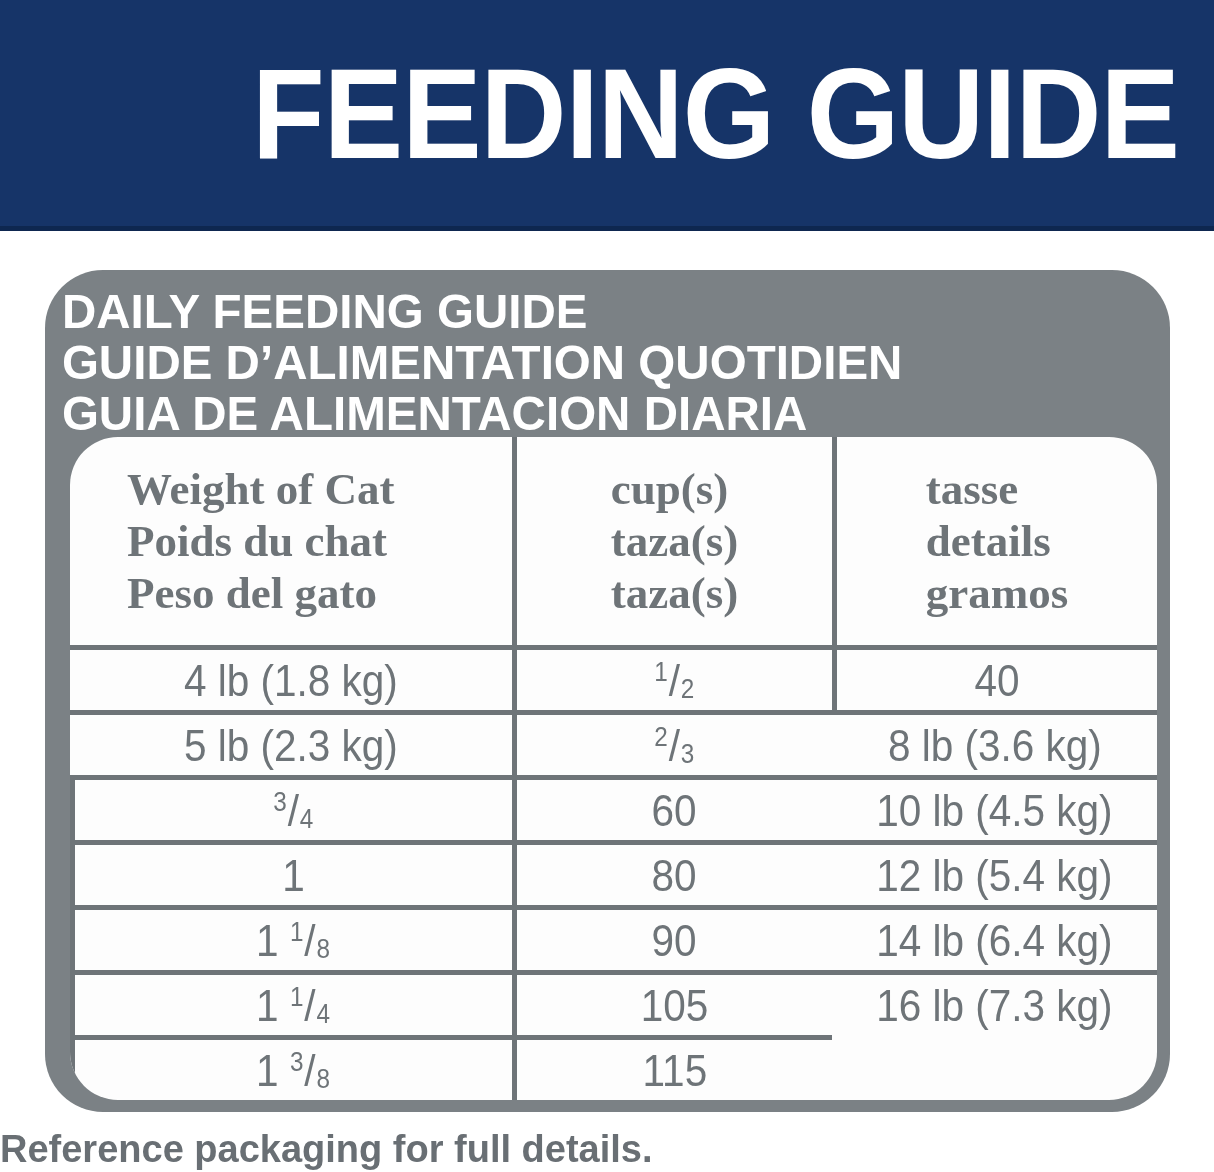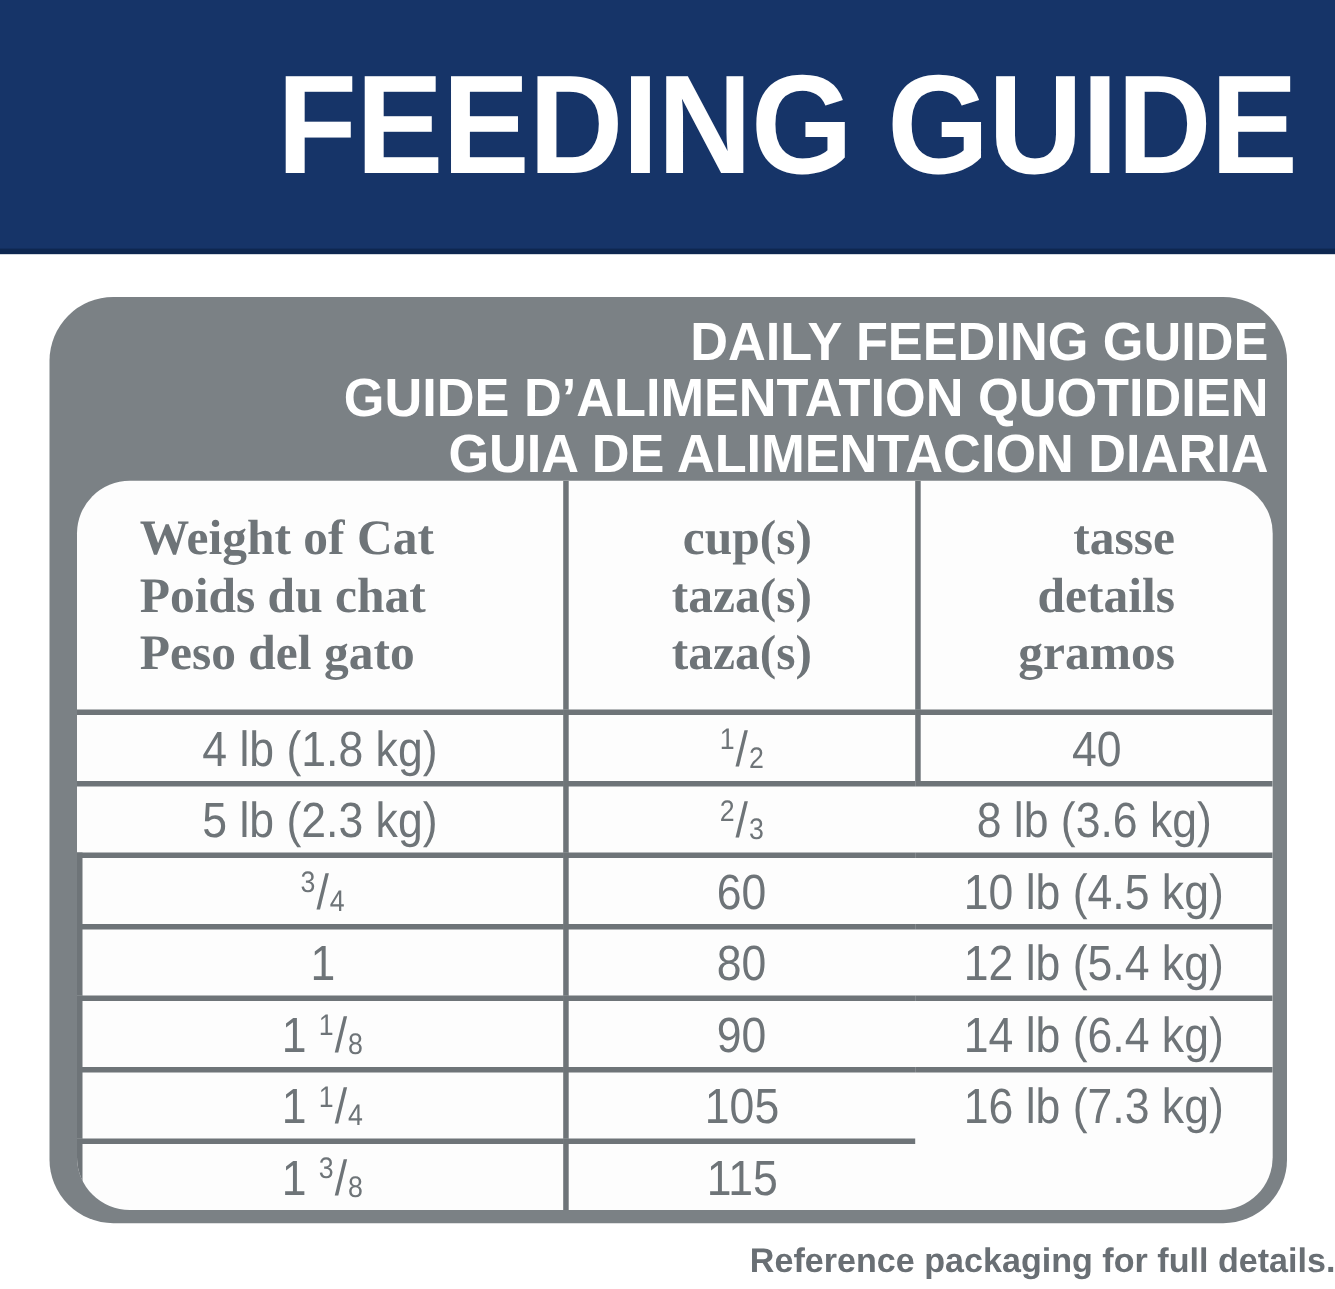--- a/index.html
+++ b/index.html
@@ -41,21 +41,21 @@
     left: 45px; top: 270px;
     width: 1125px;
     height: 842px;
     background: #7b8185;
     border-radius: 58px;
   }
   .panel-titles {
     position: absolute;
     top: 16px; left: 0;
     width: 100%;
-    text-align: right;
+    text-align: left;
     color: #ffffff;
     font-weight: 700;
     font-size: 49px;
     line-height: 51px;
     letter-spacing: 0px;
   }
   .panel-titles .tline {
     display: block;
     transform: scaleX(0.97);
     transform-origin: center;
@@ -87,21 +87,21 @@
   }
   .cell.c2, .cell.c3 { border-left: 5px solid #6e7478; }
   .cell.r { border-top: 5px solid #6e7478; }
   .cell.head {
     font-weight: 700;
     font-size: 45px;
     line-height: 52px;
     font-family: Liberation Serif, serif;
   }
   .cell.head.c1 { justify-content: flex-start; padding-left: 57px; }
-  .head-lines { text-align: right; }
+  .head-lines { text-align: left; }
   .cell.head.c1 .head-lines { text-align: left; }
   .head-lines .hline { display: block; white-space: nowrap; }
 
   .cond {
     display: inline-block;
     transform: scaleX(0.9);
     transform-origin: center;
     white-space: nowrap;
   }
 
@@ -109,24 +109,24 @@
   .fnum { font-size: 27px; vertical-align: 15px; }
   .fslash { font-size: 45px; vertical-align: 0; margin: 0 1px; }
   .fden { font-size: 27px; vertical-align: -2px; }
   sup.fnum, sub.fden { line-height: 0; }
 
   
   .footer-note {
     position: absolute;
     left: 0; top: 1128px;
     width: 100%;
-    text-align: right;
+    text-align: left;
     color: #696f74;
     font-weight: 700;
-    font-size: 31px;
+    font-size: 38px;
     white-space: nowrap;
   }
 </style>
 </head>
 <body>
 
 <div class="page">
 
   <div class="banner">
     <span class="banner-title">FEEDING GUIDE</span>

